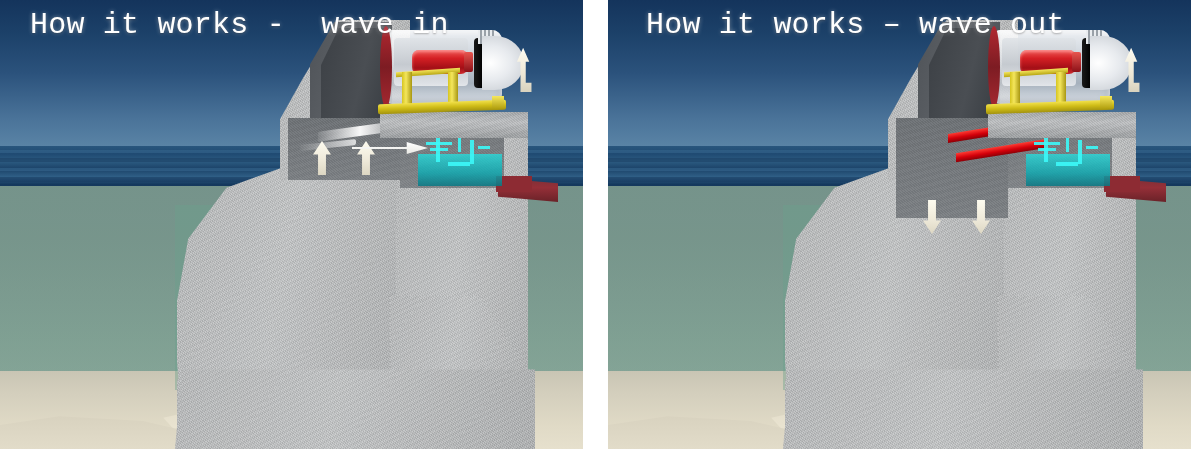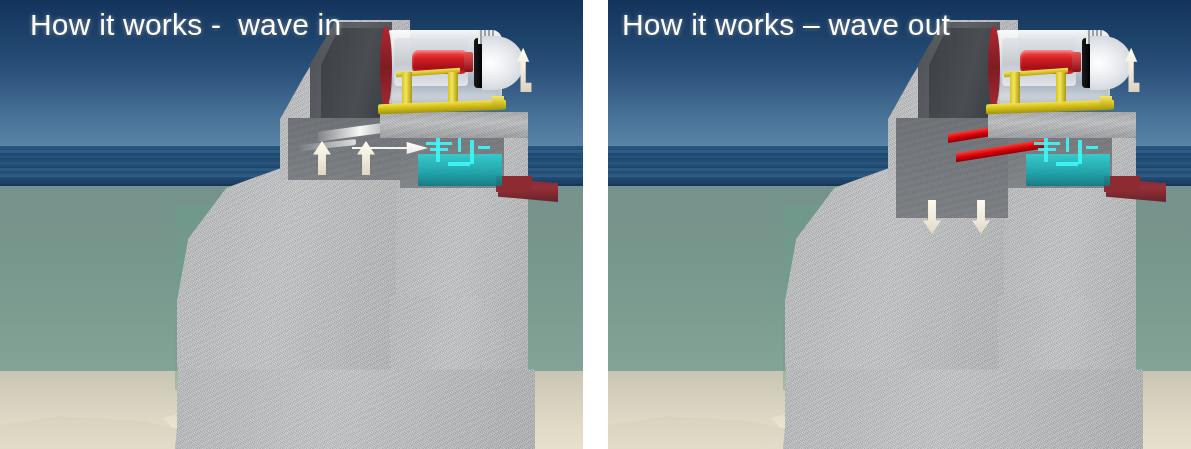--- a/index.html
+++ b/index.html
@@ -1,19 +1,19 @@
 <!DOCTYPE html>
 <html><head>
 <meta charset="utf-8">
 <title>How it works - wave energy converter</title>
 <style>
   html,body{margin:0;padding:0;background:#ffffff;}
   body{width:1191px;height:449px;overflow:hidden;font-family:"Liberation Sans",sans-serif;}
 
-  .stage{position:relative;width:1191px;height:449px;background:#ffffff;display:flex;}
+  .stage{position:relative;width:1191px;height:449px;background:#ffffff;display:flex;font-family:Liberation Mono, monospace;}
 
   .panel{position:relative;width:583px;height:449px;overflow:hidden;background:#1b3a5e;}
   .panel.right{margin-left:25px;width:583px;}
 
   
   .sky{position:absolute;left:0;top:0;width:100%;height:152px;
        background:linear-gradient(180deg,#14345c 0%,#1c4169 22%,#2b527c 48%,#4a7399 78%,#5d87a8 100%);}
 
   
   .sea{position:absolute;left:0;top:146px;width:100%;height:44px;
@@ -165,21 +165,21 @@
 
   
   .face-dark{position:absolute;
        background:repeating-linear-gradient(40deg,rgba(0,0,0,.04) 0 1px,rgba(255,255,255,.05) 1px 2px),
                   linear-gradient(180deg,#6d7175 0%,#7b7f83 100%);}
 
   
   .title{position:absolute;left:30px;top:8px;font-size:30px;color:#ffffff;
        letter-spacing:.2px;white-space:pre;
        text-shadow:0 0 4px rgba(255,255,255,.45),0 1px 2px rgba(0,0,0,.35);}
-  .panel.right .title{left:14px;}
+  .panel.right .title{left:38px;}
 </style>
 </head>
 <body>
 
 <div class="stage">
 
   <div class="panel left">
 
     <div class="sky"></div>
 

